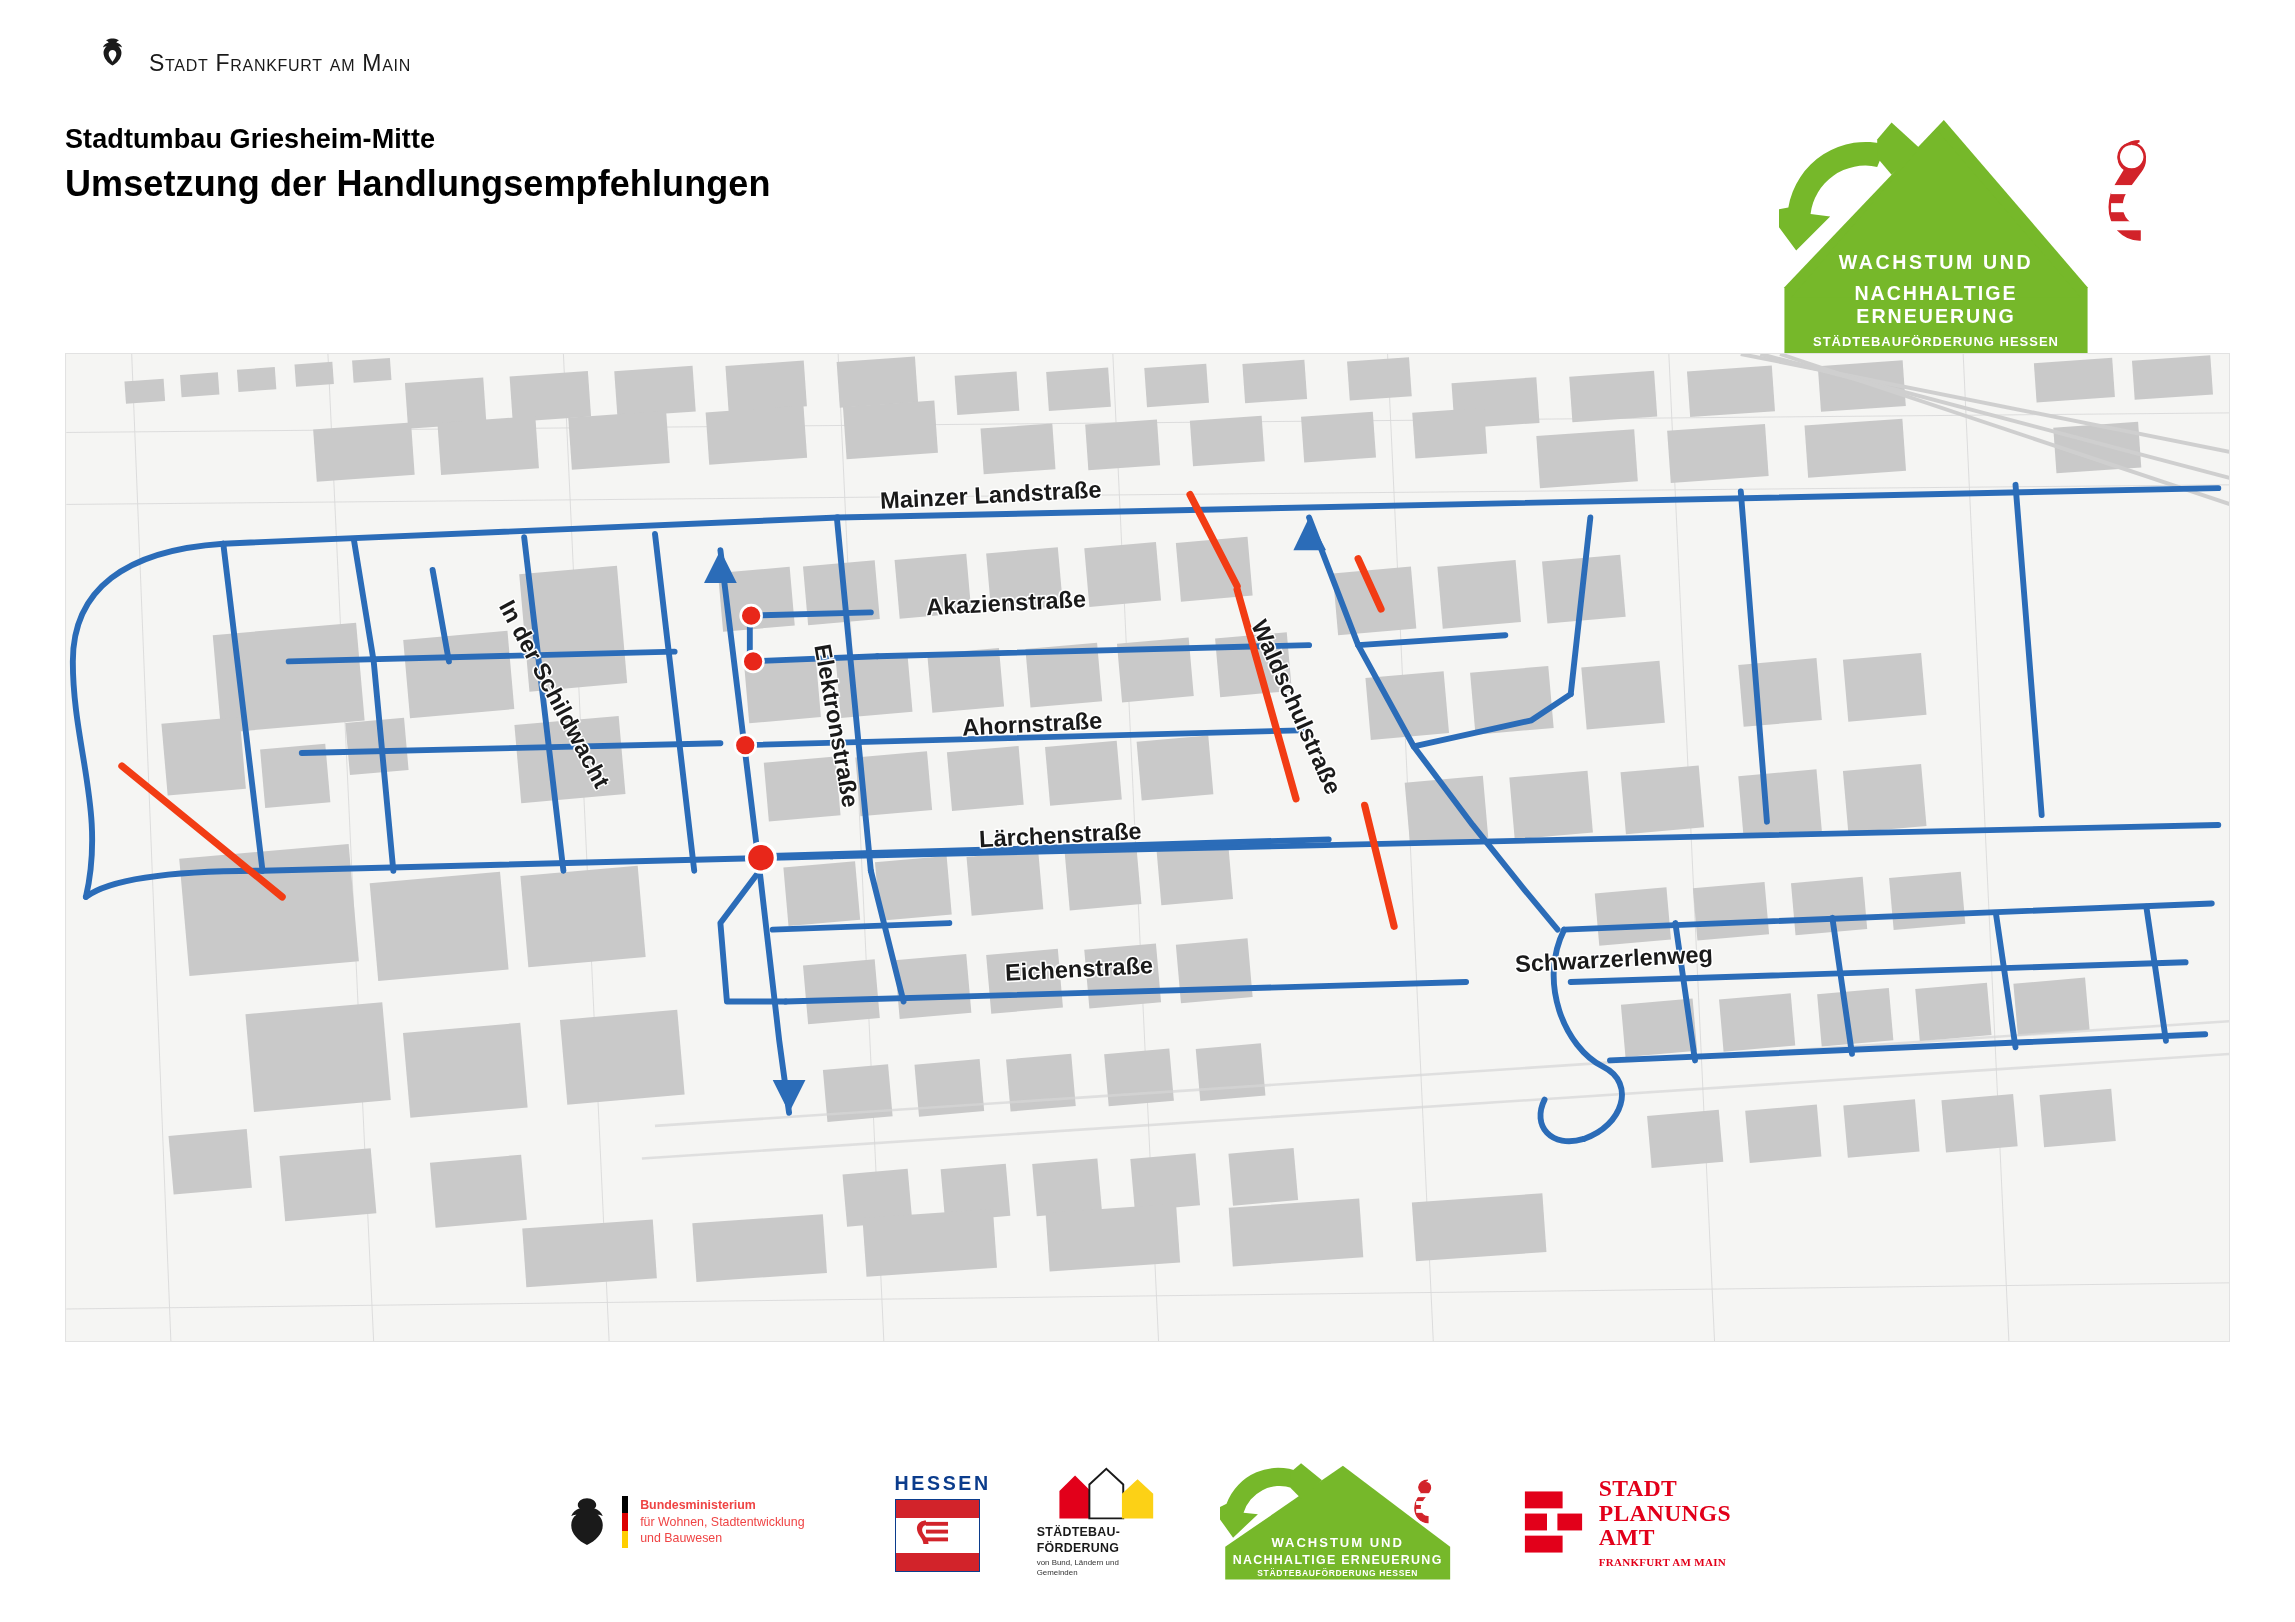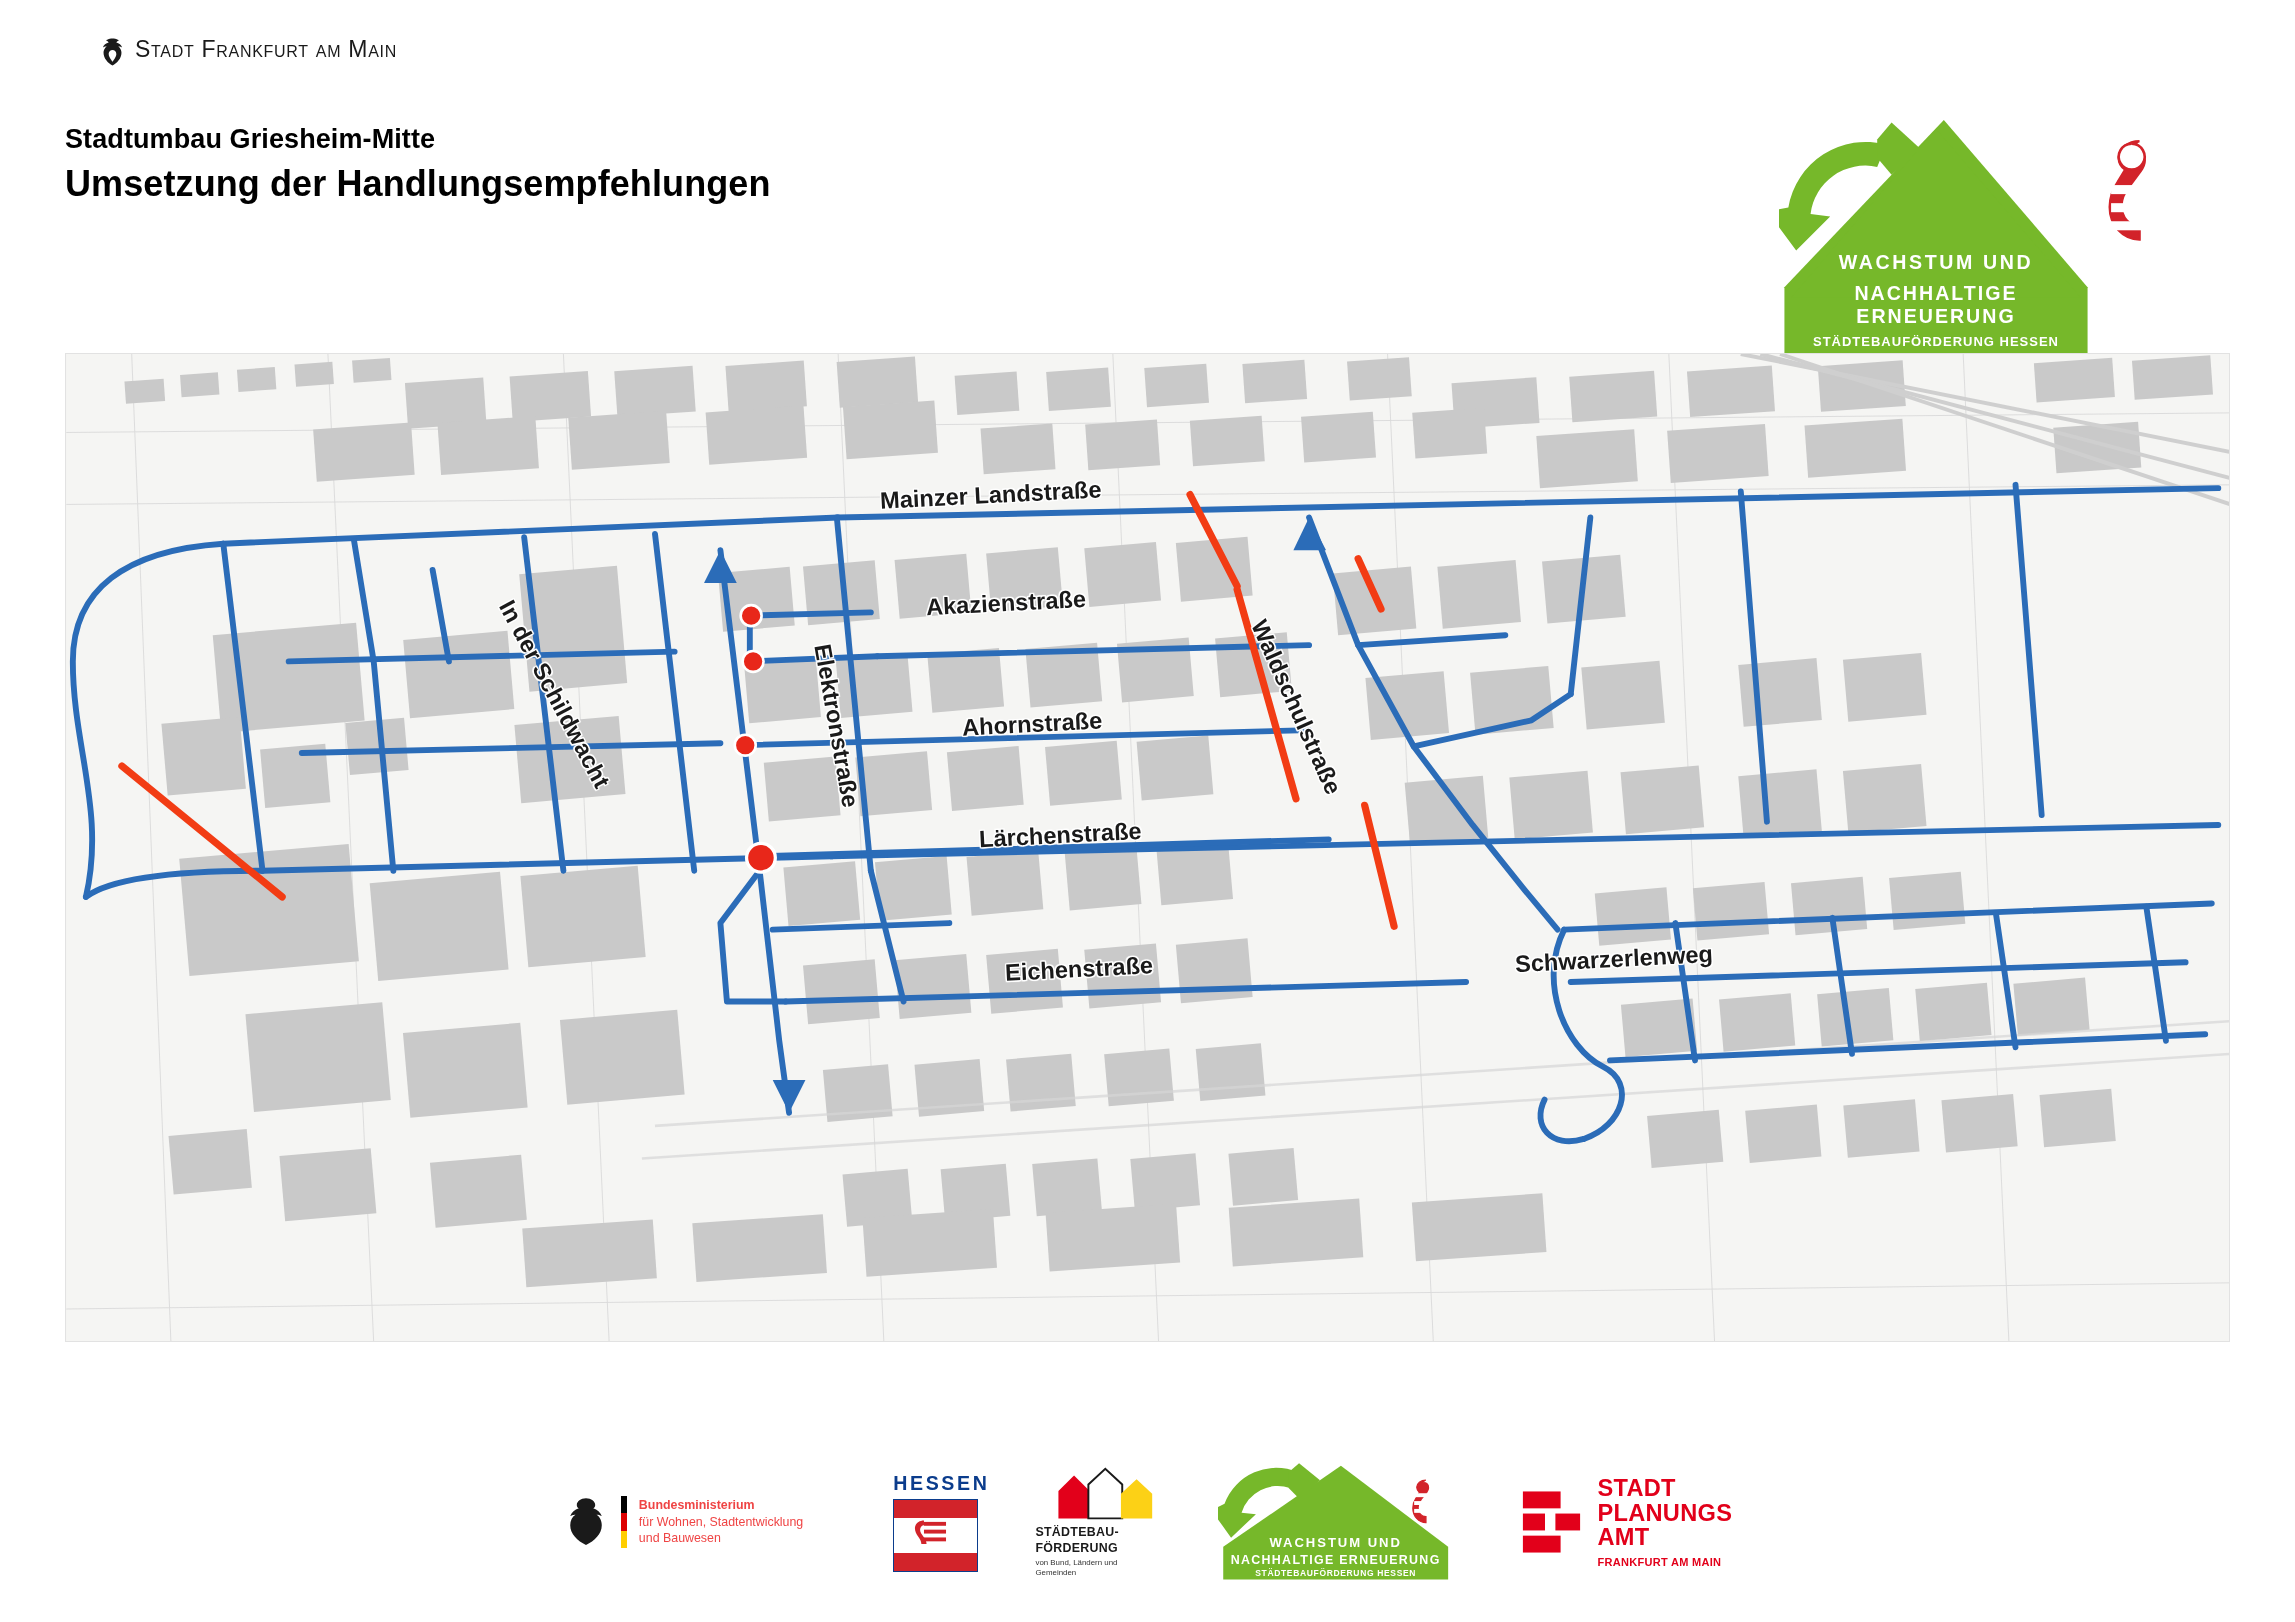--- a/index.html
+++ b/index.html
@@ -12,22 +12,22 @@
     position: relative;
     overflow: hidden;
   }
 
   
   .city-logo {
     position: absolute;
     left: 92px;
     top: 36px;
     display: flex;
-    align-items: flex-start;
-    gap: 2px;
+    align-items: flex-end;
+    gap: 16px;
   }
   .city-logo .eagle { width: 41px; height: 41px; }
   .city-logo .city-name {
     font-size: 23px;
     letter-spacing: 0.7px;
     color: #1a1a1a;
     font-variant: small-caps;
     white-space: nowrap;
     font-weight: 400;
   }
@@ -173,21 +173,21 @@
   .logo-hessen .flag .red { flex: 1; background: #d2232a; }
   .logo-hessen .flag .white { flex: 1; background: #fff; position: relative; }
 
   .logo-staedtebau { text-align: left; width: 137px; }
   .logo-staedtebau .houses { height: 56px; display: flex; justify-content: center; align-items: flex-end; gap: 3.9px; }
   .logo-staedtebau .t1 { font-size: 12.4px; font-weight: bold; letter-spacing: 0.3px; color: #1a1a1a; margin-top: 3.9px; line-height: 1.25;}
   .logo-staedtebau .t2 { font-size: 7.9px; color: #333; margin-top: 2px; line-height: 1.3; }
 
   .logo-wachstum { width: 255px; position: relative; height: 118px; }
 
-  .logo-stadtplanung { display: flex; align-items: center; gap: 13px; }
+  .logo-stadtplanung { display: flex; align-items: center; gap: 13px; font-family: Liberation Serif, serif; }
   .logo-stadtplanung .mark { width: 65px; height: 72px; }
   .logo-stadtplanung .words { color: #e2001a; font-weight: bold; line-height: 1.05; }
   .logo-stadtplanung .words span { display: block; font-size: 23.6px; letter-spacing: 0.3px; }
   .logo-stadtplanung .words .sub { font-size: 11px; margin-top: 6.5px; letter-spacing: 0.3px; }
 </style>
 </head>
 <body>
 
 <div class="city-logo">
   <svg class="eagle" viewBox="0 0 64 64">

